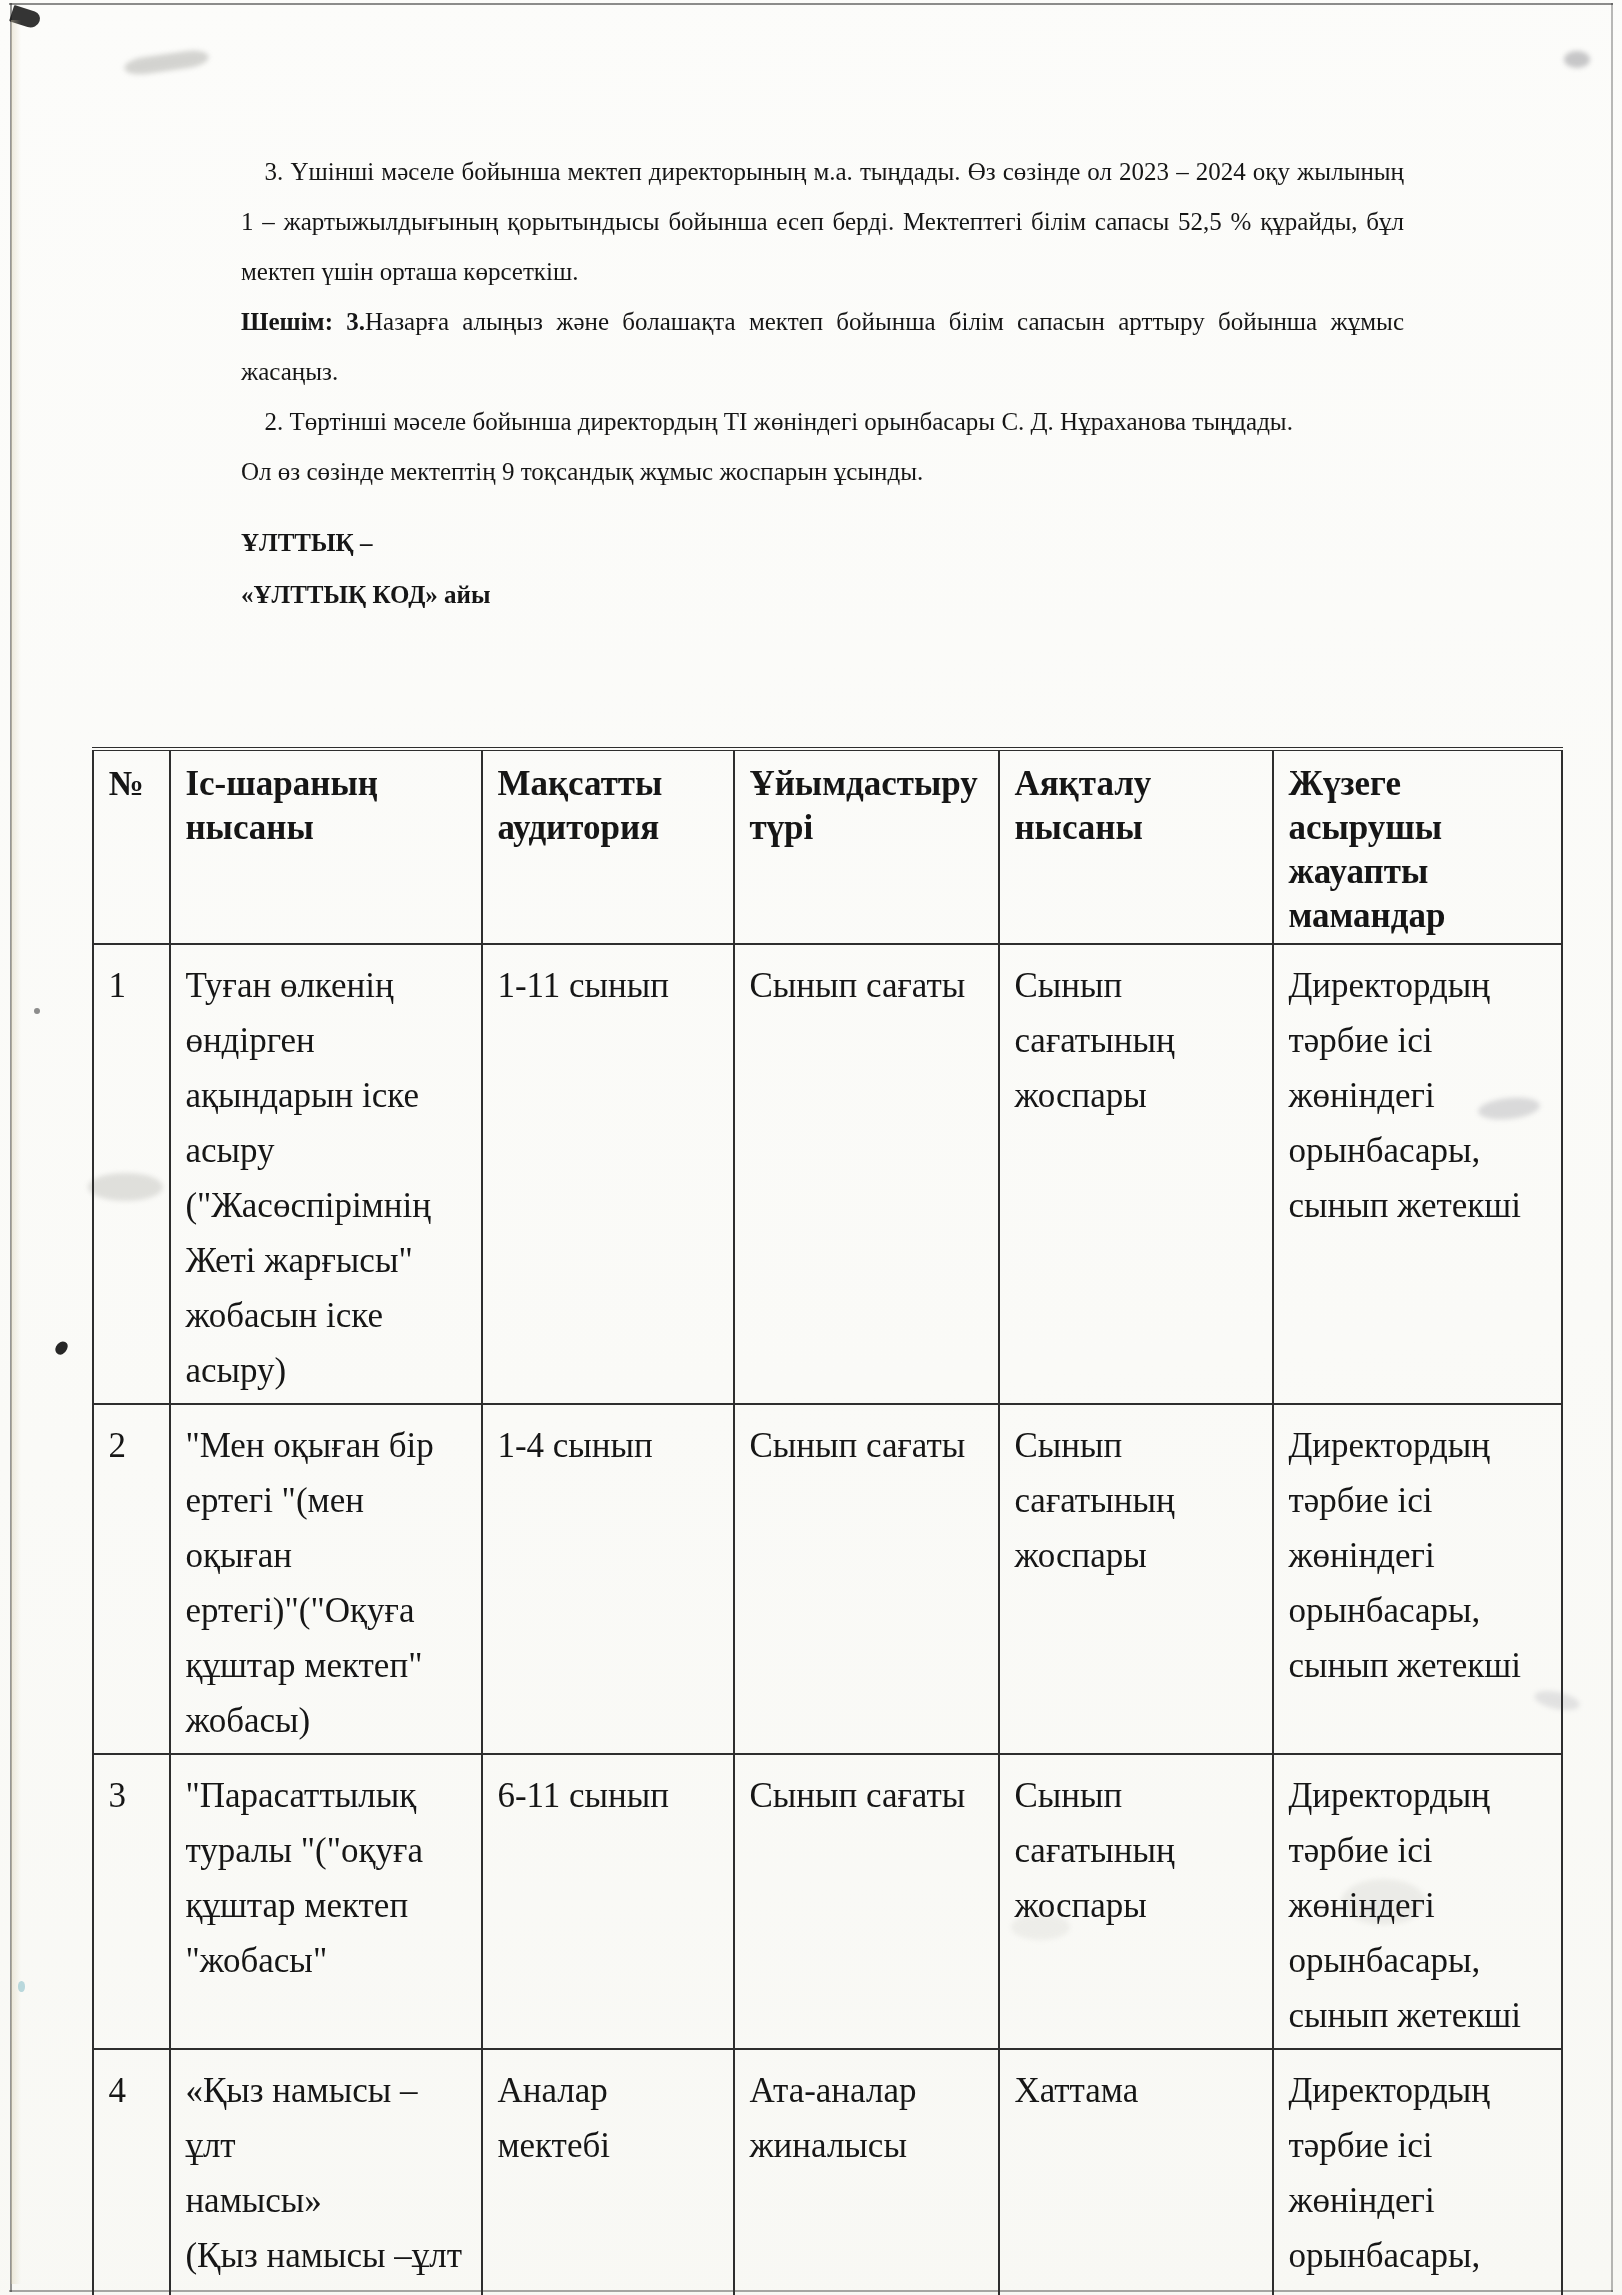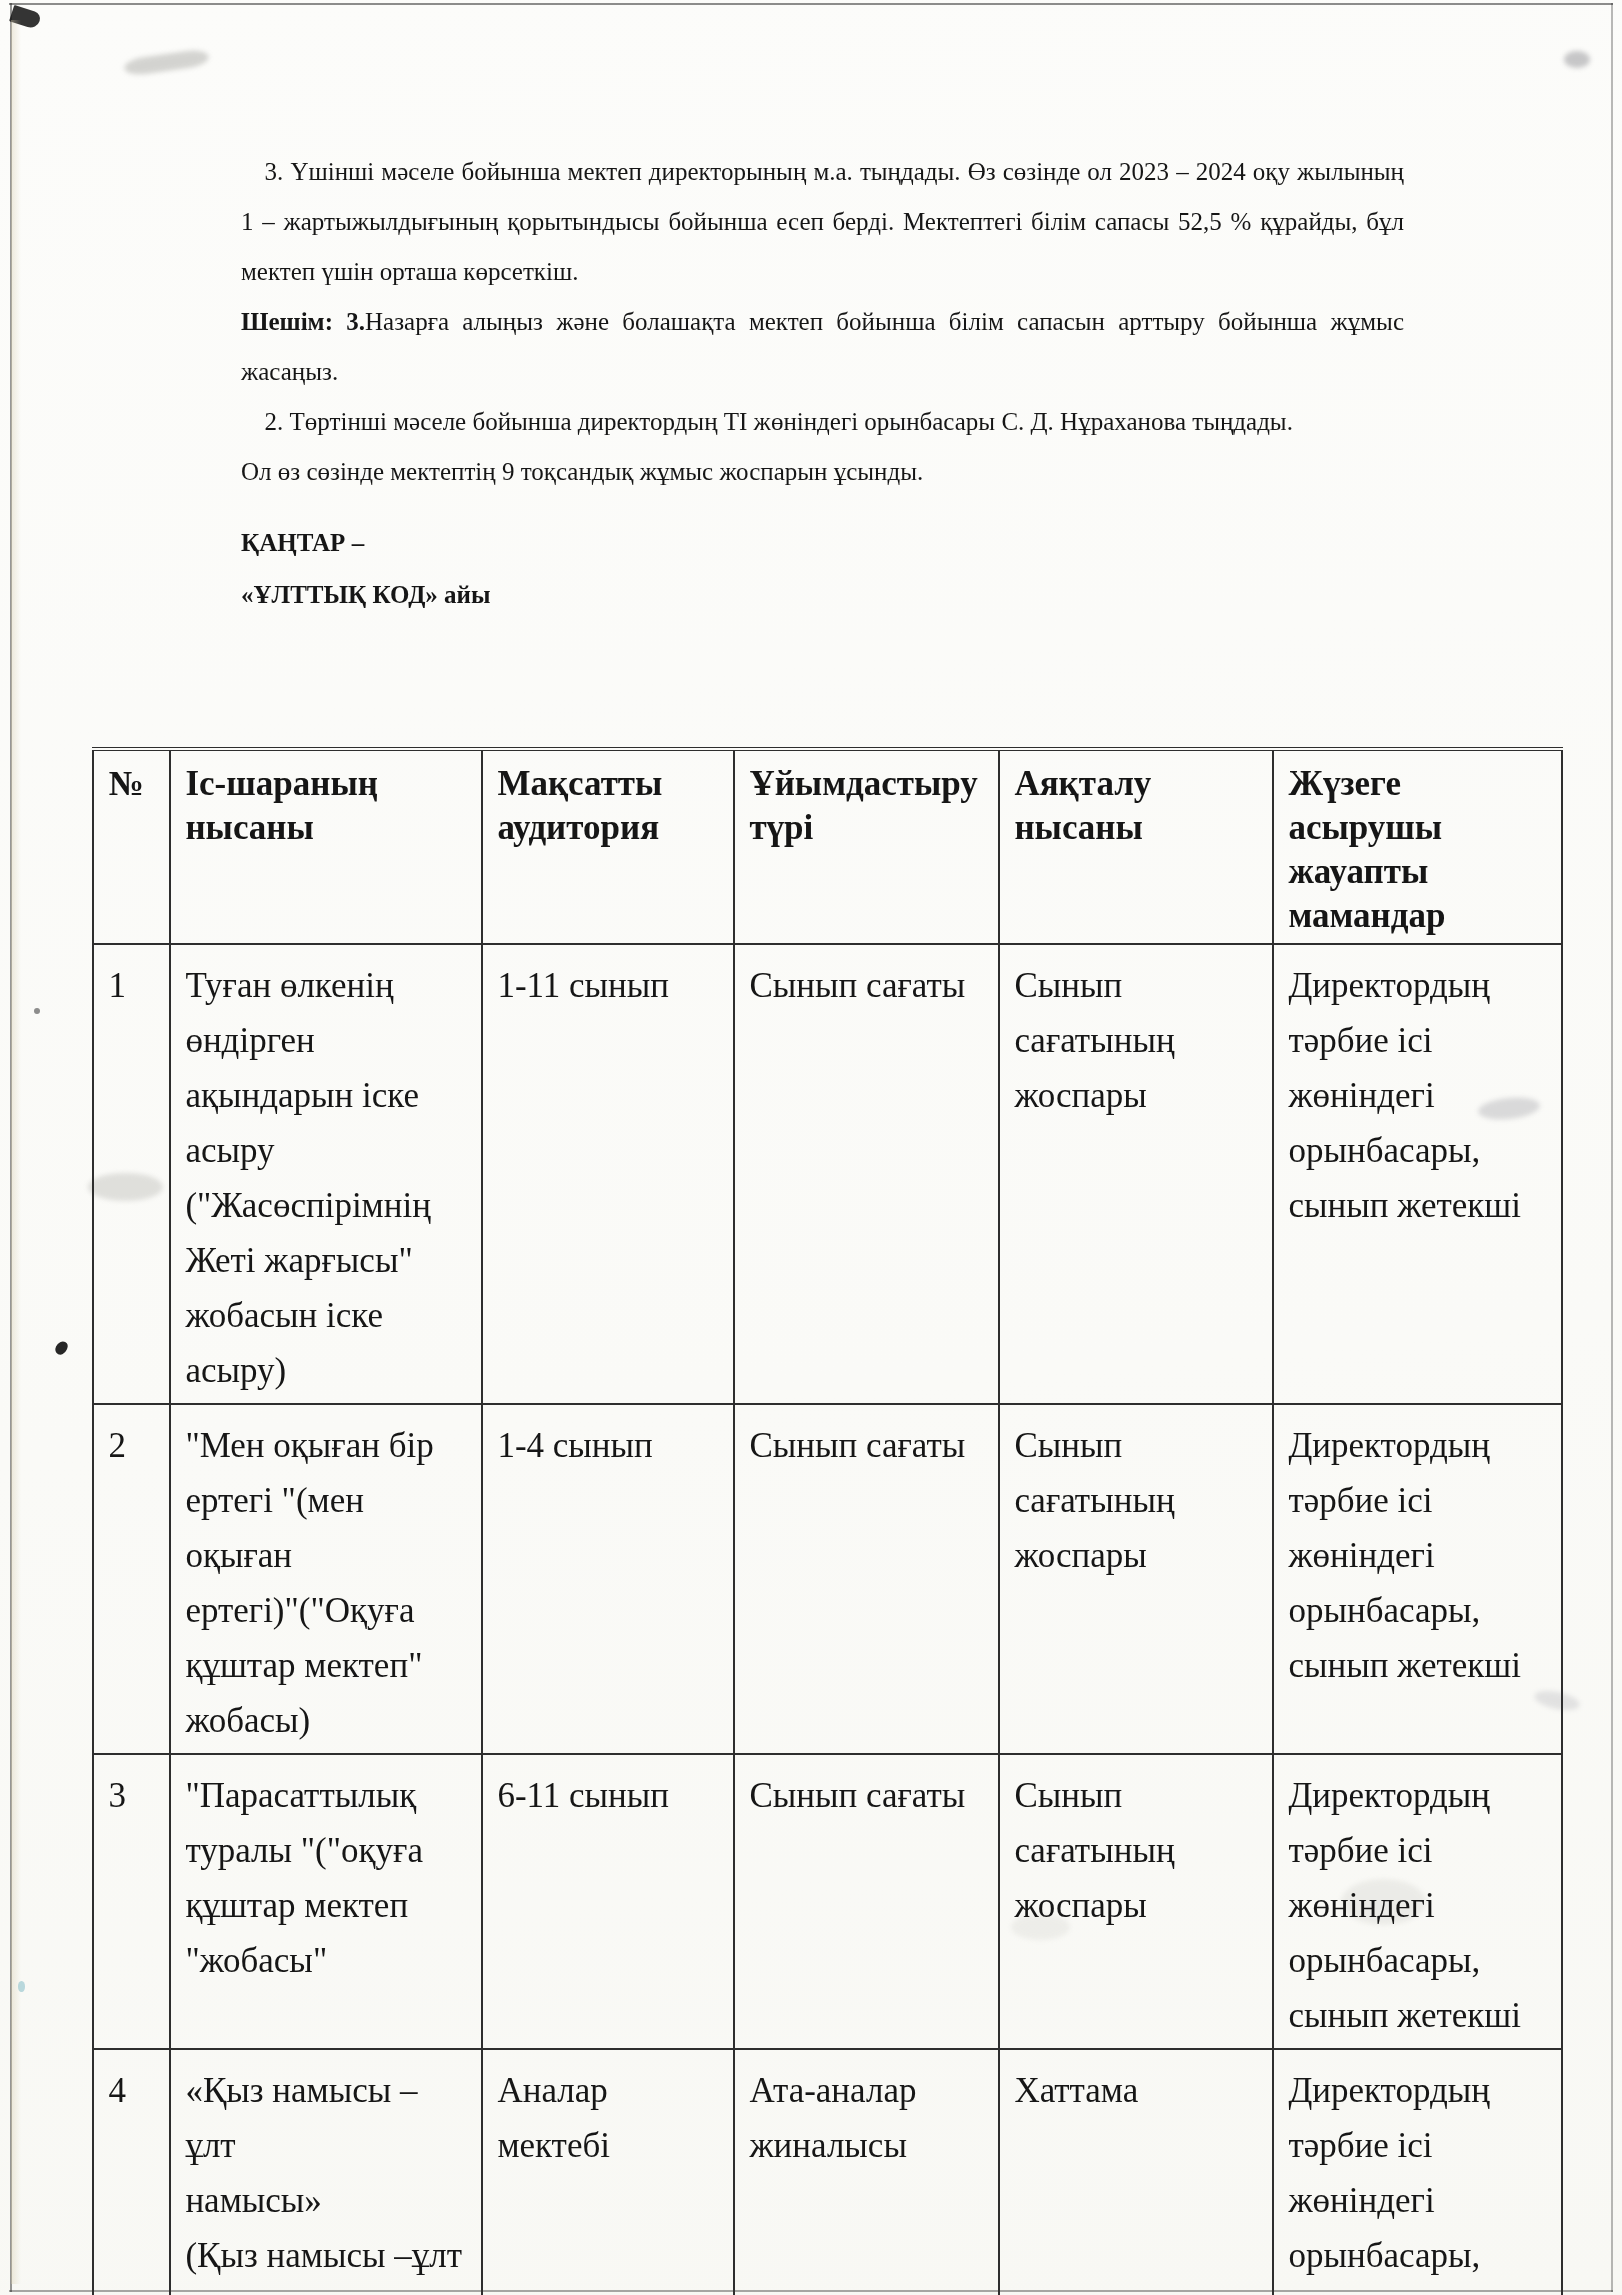--- a/index.html
+++ b/index.html
@@ -94,21 +94,21 @@
   <div class="speck speck-comma"></div>
   <div class="speck speck-cyan"></div>
 
   <div class="text-block">
     <p class="p-indent">3. Үшінші мәселе бойынша мектеп директорының м.а. тыңдады. Өз сөзінде ол 2023 – 2024 оқу жылының 1 – жартыжылдығының қорытындысы бойынша есеп берді. Мектептегі білім сапасы 52,5 % құрайды, бұл мектеп үшін орташа көрсеткіш.</p>
     <p><span class="bold">Шешім: 3.</span><span>Назарға алыңыз және болашақта мектеп бойынша білім сапасын арттыру бойынша жұмыс жасаңыз.</span></p>
     <p class="p-indent">2. Төртінші мәселе бойынша директордың ТІ жөніндегі орынбасары С. Д. Нұраханова тыңдады.</p>
     <p>Ол өз сөзінде мектептің 9 тоқсандық жұмыс жоспарын ұсынды.</p>
 
     <div class="month-heading">
-      <div>ҚАҢТАР  –</div>
+      <div>ҰЛТТЫҚ  –</div>
       <div>«ҰЛТТЫҚ КОД» айы</div>
     </div>
   </div>
 
   <table class="events">
     <colgroup>
       <col style="width:77px">
       <col style="width:312px">
       <col style="width:252px">
       <col style="width:265px">

